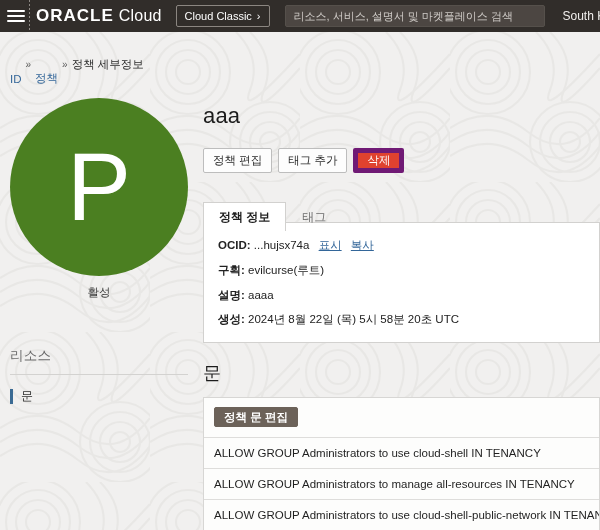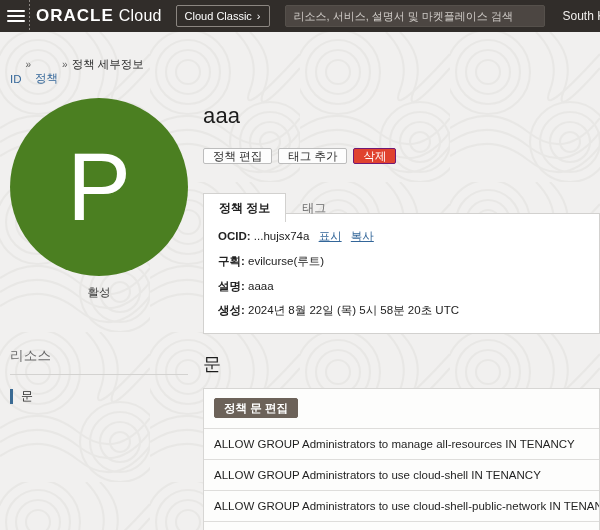--- a/index.html
+++ b/index.html
@@ -249,38 +249,38 @@
     letter-spacing: .2px;
   }
 
   .actions {
     margin-top: 21px;
     display: flex;
     align-items: center;
     gap: 6px;
   }
   .btn {
-    height: 16px;
+    height: 25px;
     border-radius: 2px;
     font-size: 11.5px;
     font-family: inherit;
     padding: 0 9px;
     cursor: pointer;
     display: inline-flex;
     align-items: center;
     white-space: nowrap;
   }
   .btn-outline {
     background: #fdfdfd;
     border: 1px solid #bdbdbd;
     color: #2b2b2b;
   }
   .btn-danger {
     background: #e0422f;
-    border: 1px solid #701a75;
+    border: 5px solid #701a75;
     color: #ffffff;
   }
 
   
   .tabstrip {
     margin-top: 21px;
     display: flex;
     align-items: flex-end;
     border-bottom: 1px solid #d2d1cf;
     height: 29px;
@@ -493,20 +493,20 @@
       </div>
     </div>
 
     <div class="section-heading">문</div>
 
     <div class="stmt-panel">
       <div class="stmt-toolbar">
         <button class="btn-dark">정책 문 편집</button>
       </div>
 
+      <div class="stmt-row">ALLOW GROUP Administrators to use cloud-shell IN TENANCY</div>
       <div class="stmt-row">ALLOW GROUP Administrators to manage all-resources IN TENANCY</div>
-      <div class="stmt-row">ALLOW GROUP Administrators to use cloud-shell IN TENANCY</div>
       <div class="stmt-row">ALLOW GROUP Administrators to use cloud-shell-public-network IN TENANCY</div>
       <div class="stmt-row empty"></div>
     </div>
 
   </div>
 </div>
 
 </body></html>

